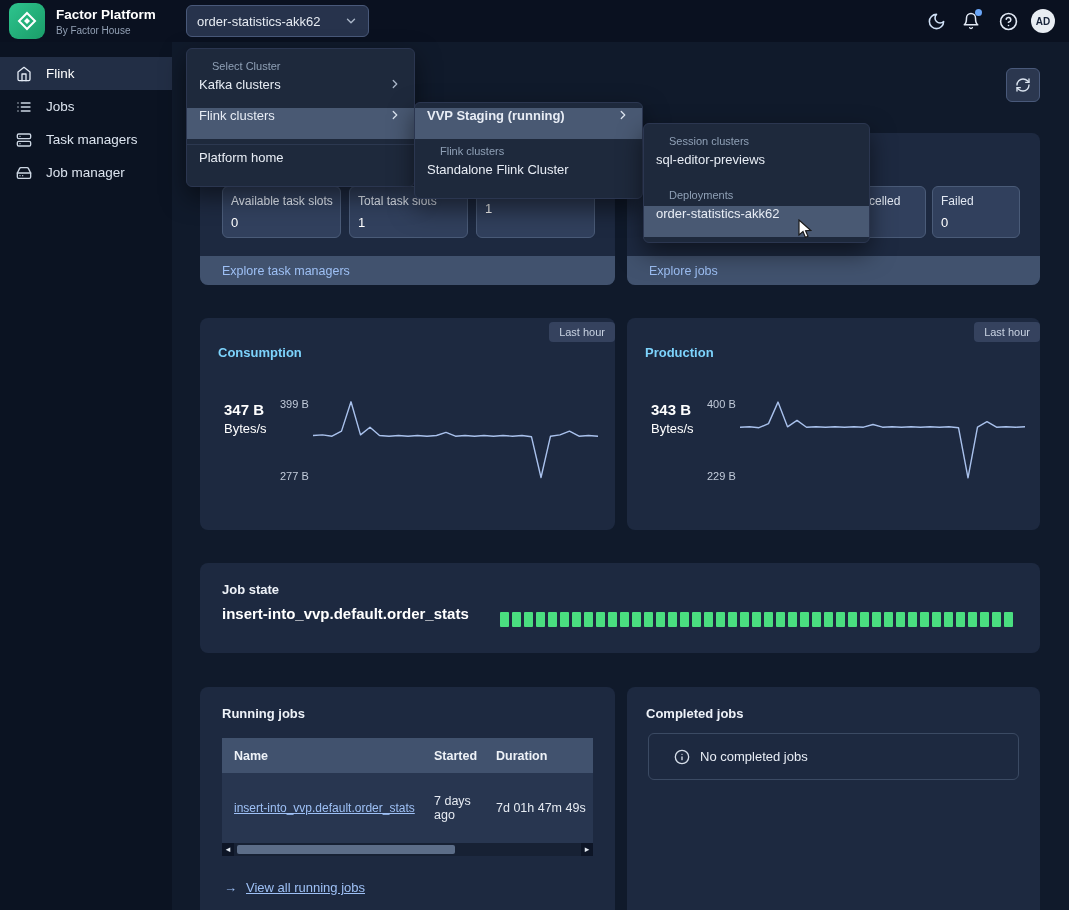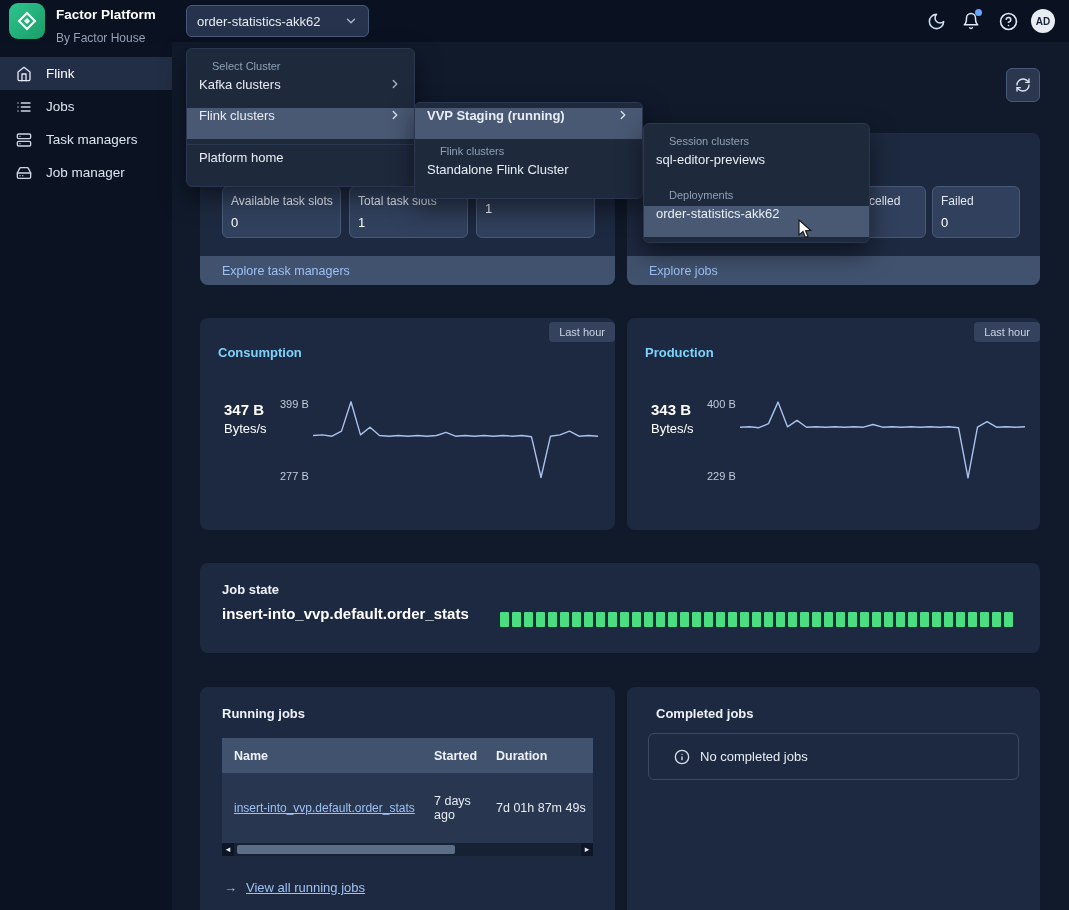--- a/index.html
+++ b/index.html
@@ -5,21 +5,21 @@
   *{box-sizing:border-box;margin:0;padding:0}
   html,body{width:1069px;height:910px;overflow:hidden}
   body{position:relative;background:#101a2b;font-family:"Liberation Sans",sans-serif;color:#e6ebf2;font-size:13px}
   svg{display:block}
 
   
   #topbar{position:absolute;left:0;top:0;width:1069px;height:42px;background:#0a1120;z-index:10}
   #logo-box{position:absolute;left:9px;top:3px;width:36px;height:36px;border-radius:9px;
     background:linear-gradient(135deg,#2ec48e,#1a9d68);display:flex;align-items:center;justify-content:center}
   #logo-title{position:absolute;left:56px;top:7px;font-size:13.5px;font-weight:700;color:#fff}
-  #logo-sub{position:absolute;left:56px;top:31px;font-size:12px;color:#93a1b5}
+  #logo-sub{position:absolute;left:56px;top:25px;font-size:10px;color:#93a1b5}
   #cluster-dd{position:absolute;left:186px;top:5px;width:183px;height:32px;background:#27334c;
     border:1px solid #49597a;border-radius:6px;display:flex;align-items:center;justify-content:space-between;
     padding:0 10px;font-size:13px;color:#e6ebf2;cursor:pointer}
   .top-icon{position:absolute;top:9px;width:24px;height:24px;display:flex;align-items:center;justify-content:center;cursor:pointer}
   #bell-dot{position:absolute;left:975px;top:9px;width:7px;height:7px;border-radius:50%;background:#6aa6f8}
   #avatar{position:absolute;left:1031px;top:9px;width:24px;height:24px;border-radius:50%;background:#e8edf3;
     color:#17233a;font-size:10px;font-weight:700;display:flex;align-items:center;justify-content:center;cursor:pointer}
 
   
   #sidebar{position:absolute;left:0;top:42px;width:172px;height:868px;background:#0b1322;z-index:5}
@@ -297,36 +297,36 @@
   <div class="card-title">Running jobs</div>
   <div class="jobs-table">
     <div class="thead">
       <div class="col-name">Name</div>
       <div class="col-started">Started</div>
       <div class="col-duration">Duration</div>
     </div>
     <div class="trow">
       <div class="col-name"><span class="job-link">insert-into_vvp.default.order_stats</span></div>
       <div class="col-started">7 days ago</div>
-      <div class="col-duration">7d 01h 87m 49s</div>
+      <div class="col-duration">7d 01h 47m 49s</div>
     </div>
   </div>
   <div class="scrollbar">
     <div class="scroll-arrow" style="left:0">◂</div>
     <div class="scroll-thumb"></div>
     <div class="scroll-arrow" style="right:0">▸</div>
   </div>
   <div class="view-all">
     <span>→</span>
     <span class="lbl">View all running jobs</span>
   </div>
 </div>
 
 <div class="card" style="left:627px;top:687px;width:413px;height:260px">
-  <div class="card-title" style="left:29px">Completed jobs</div>
+  <div class="card-title" style="left:19px">Completed jobs</div>
   <div class="empty-panel">
     <svg width="16" height="16" viewBox="0 0 24 24" fill="none" stroke="#d6dee9" stroke-width="2" stroke-linecap="round" stroke-linejoin="round">
         <circle cx="12" cy="12" r="10"></circle>
         <line x1="12" y1="16" x2="12" y2="12"></line>
         <line x1="12" y1="8" x2="12.01" y2="8"></line>
       </svg>
     <span>No completed jobs</span>
   </div>
 </div>
 

